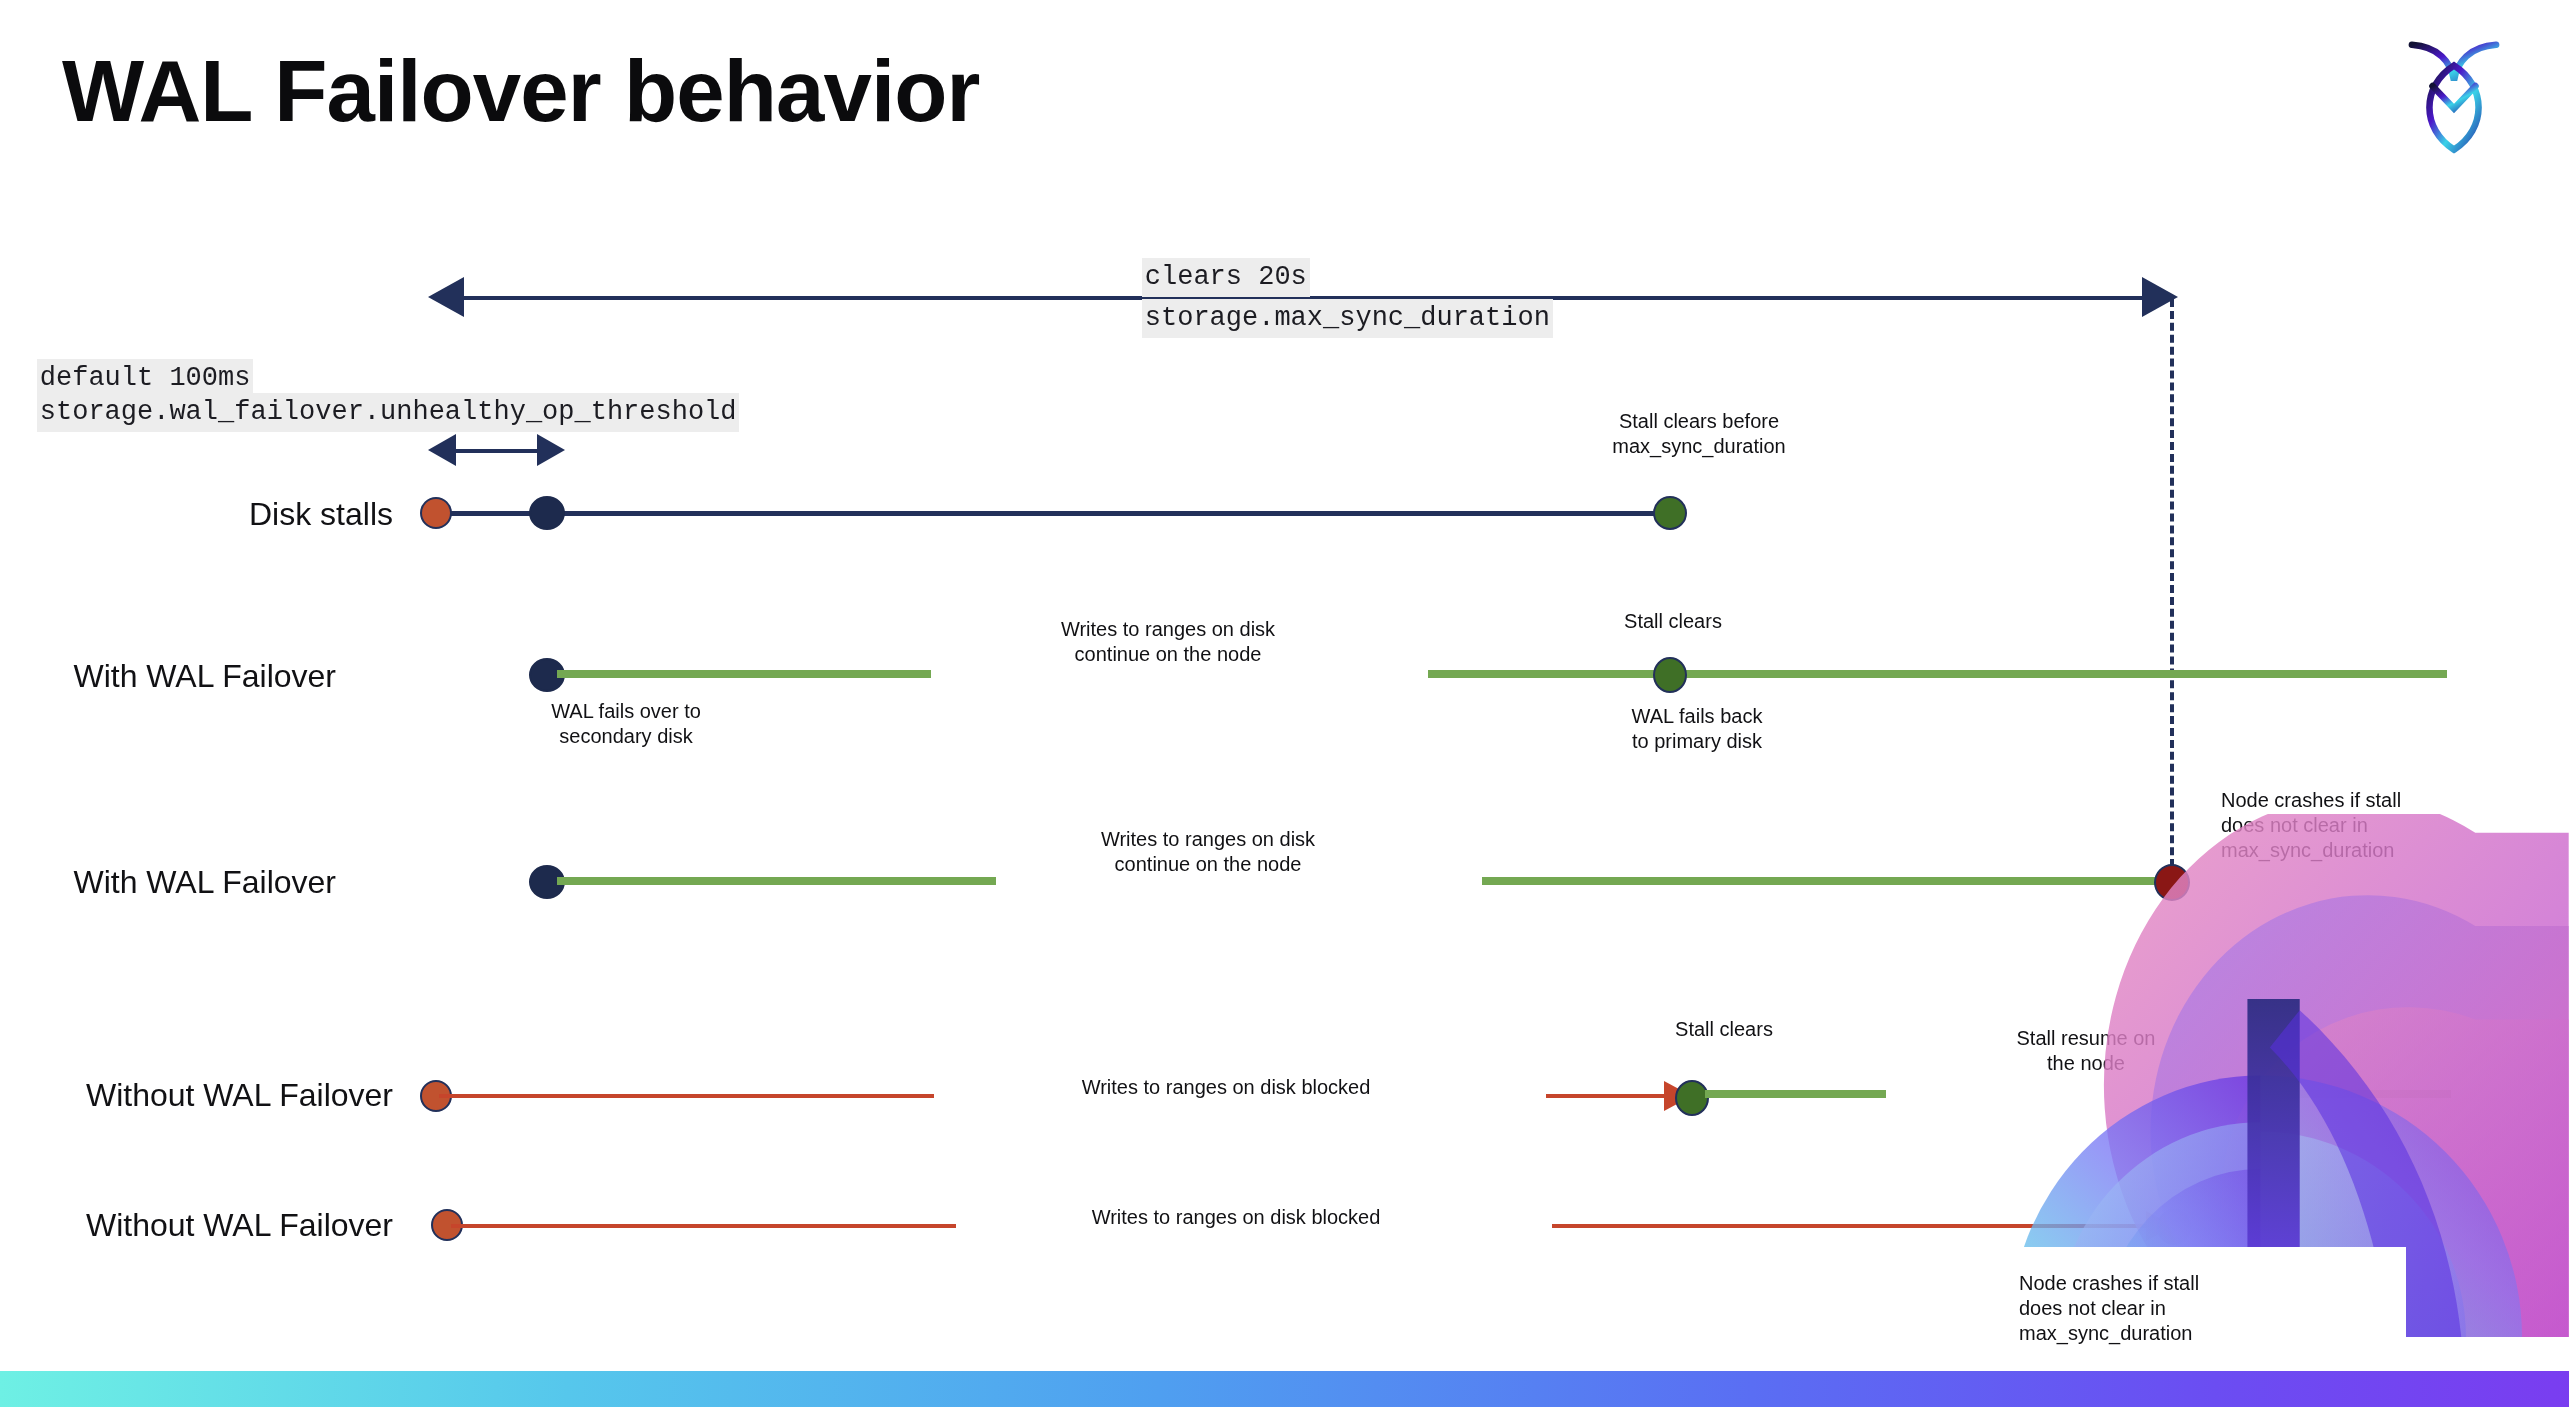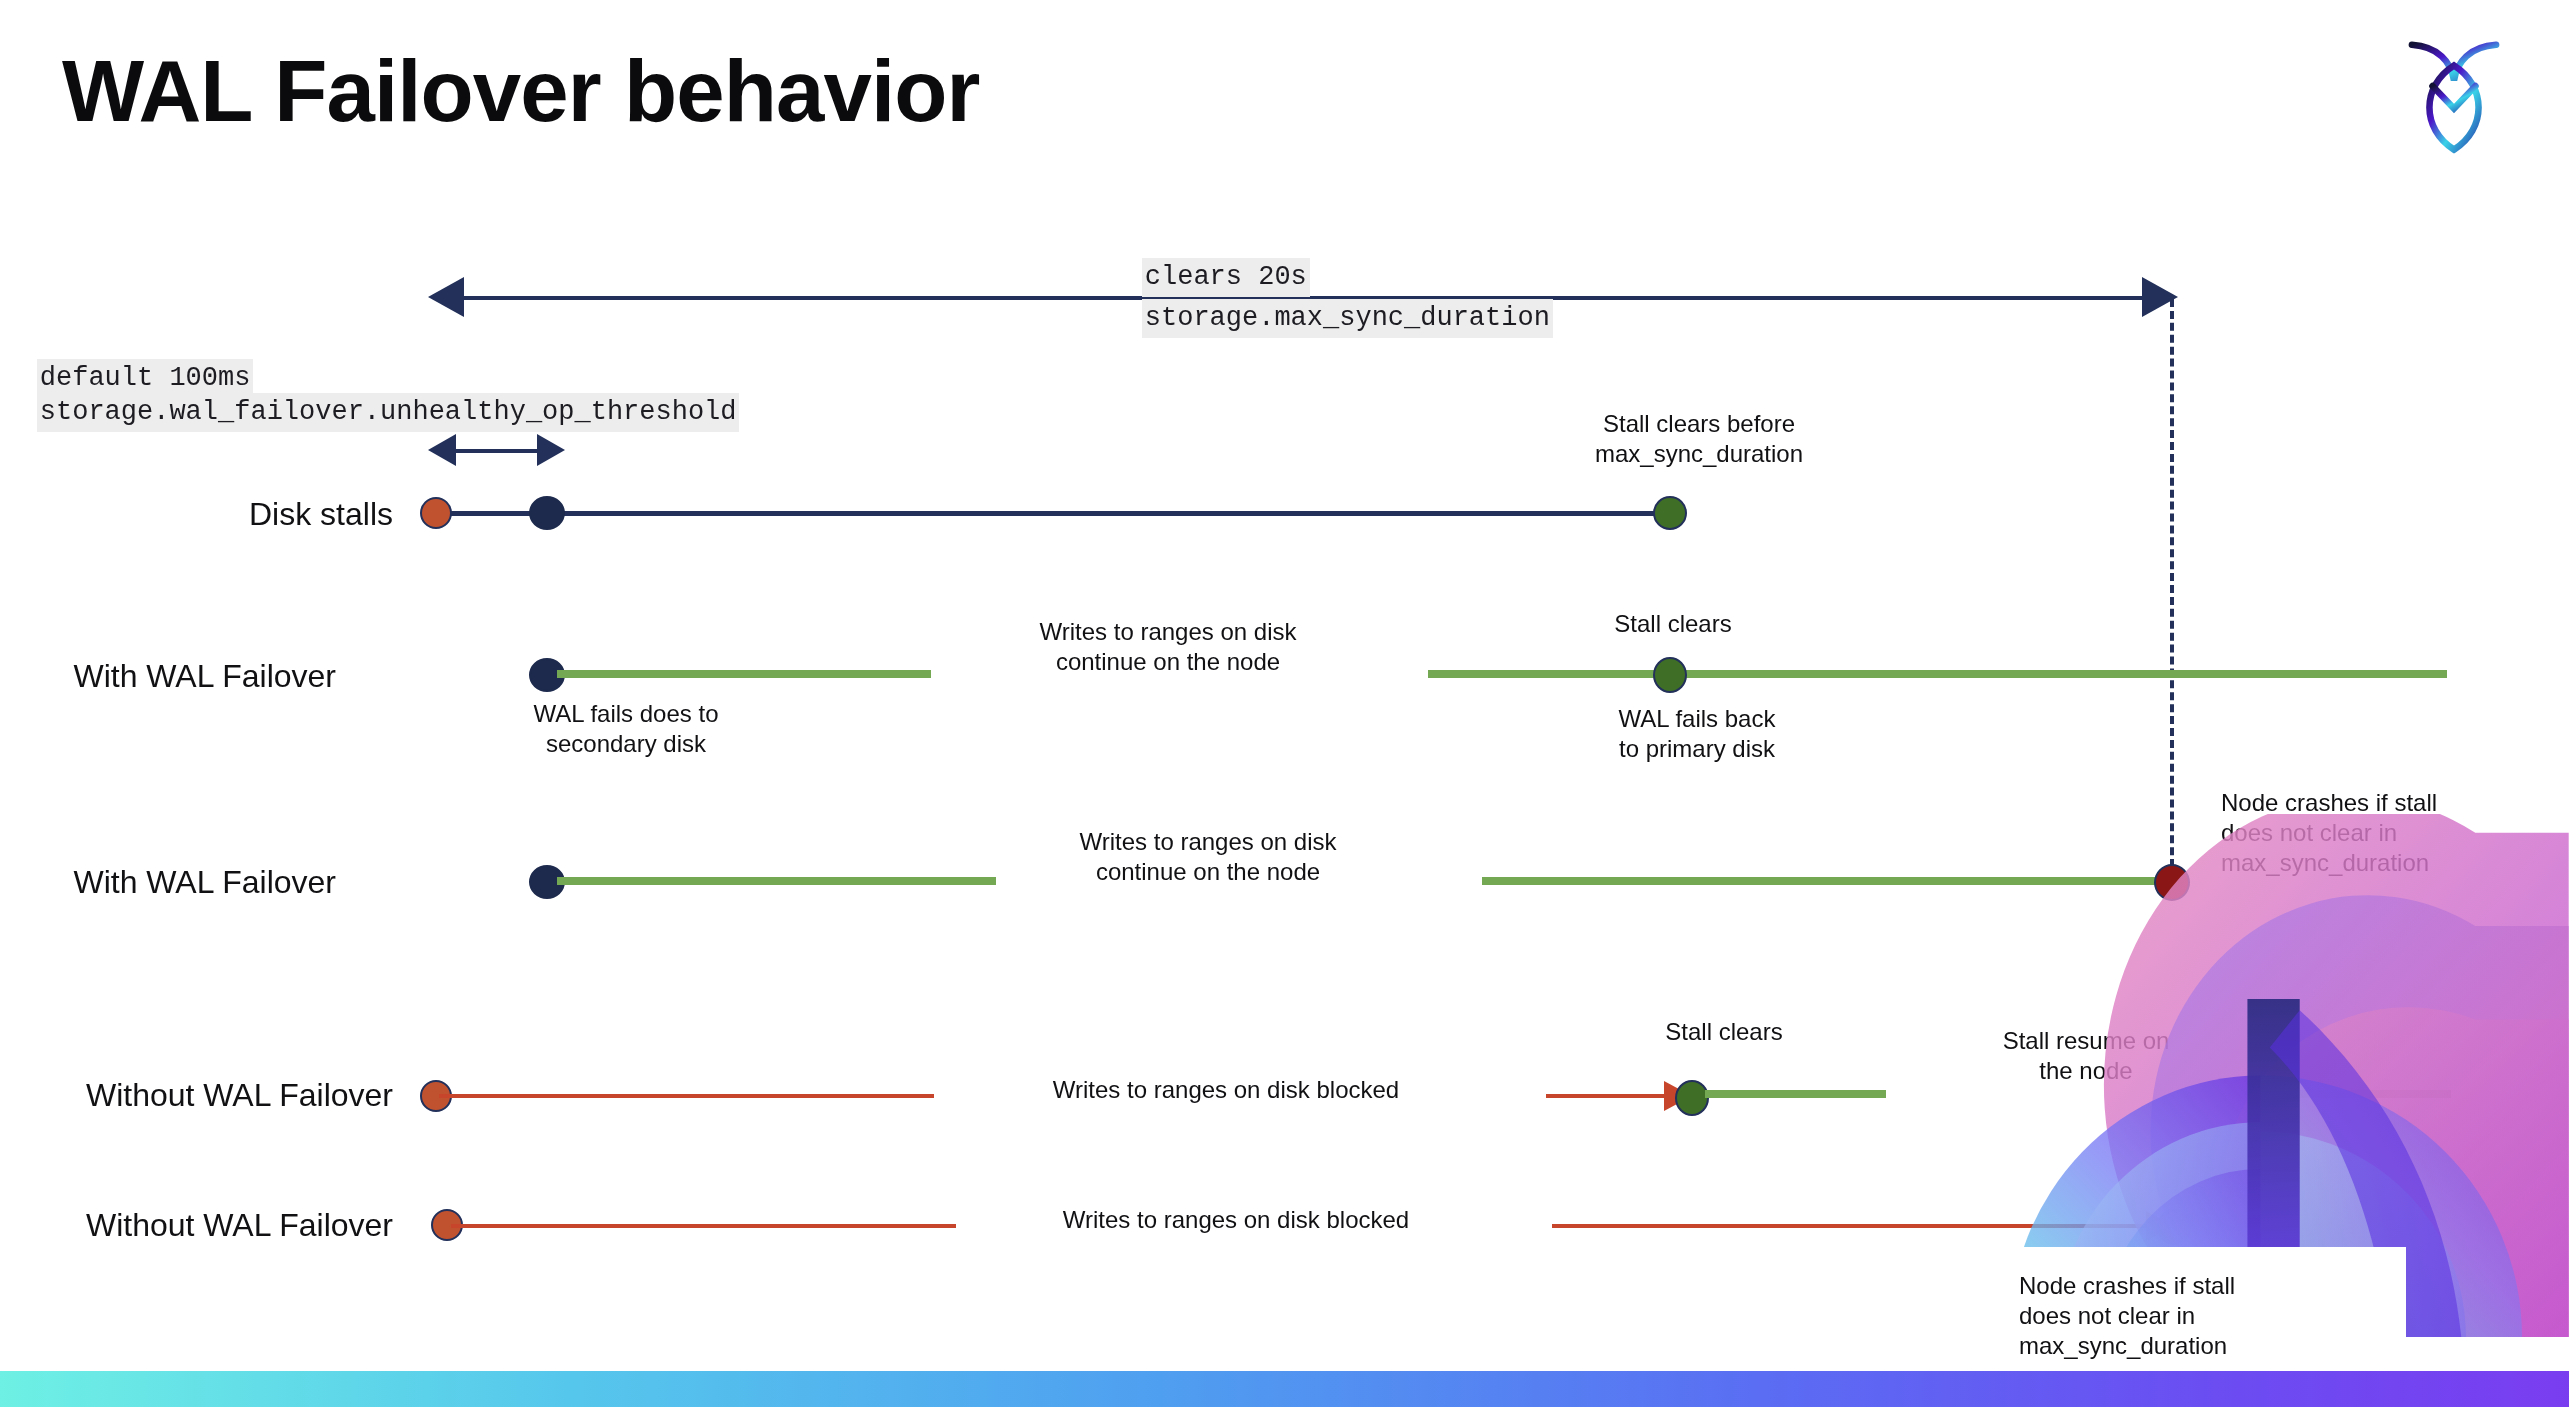--- a/index.html
+++ b/index.html
@@ -50,21 +50,21 @@
     color: #1c1c22;
     background: #ededed;
     padding: 1.9px 2.8px;
     white-space: nowrap;
     line-height: 1.32;
   }
 
   
   .lbl {
     position: absolute;
-    font-size: 24px;
+    font-size: 20px;
     color: #111114;
     line-height: 1.26;
     white-space: pre-line;
   }
   .lbl.center { text-align: center; transform: translateX(-50%); }
   .lbl.right  { text-align: right; }
   .lbl.row-name { font-size: 32px; }
 
   
   .seg {
@@ -202,21 +202,21 @@
   <div class="lbl center" style="left:1699px; top:409px; width:486px;">Stall clears before
 max_sync_duration</div>
 
   <div class="lbl row-name right" style="left:0px; top:656px; width:336px;">With WAL Failover</div>
 
   <div class="dot navy" style="left:529px; top:658px; width:36px; height:34px;"></div>
   <div class="seg green" style="left:557px; top:670px; width:374px; border-top-width:8.4px;"></div>
   <div class="seg green" style="left:1428px; top:670px; width:1019px; border-top-width:8.4px;"></div>
   <div class="dot green" style="left:1653px; top:657px; width:34px; height:36px;"></div>
 
-  <div class="lbl center" style="left:626px; top:699px; width:430px;">WAL fails does to
+  <div class="lbl center" style="left:626px; top:699px; width:430px;">WAL fails over to
 secondary disk</div>
   <div class="lbl center" style="left:1168px; top:617px; width:523px;">Writes to ranges on disk
 continue on the node</div>
   <div class="lbl center" style="left:1673px; top:609px; width:336px;">Stall clears</div>
   <div class="lbl center" style="left:1697px; top:704px; width:430px;">WAL fails  back
 to primary disk</div>
 
   <div class="lbl row-name right" style="left:0px; top:862px; width:336px;">With WAL Failover</div>
 
   <div class="dot navy" style="left:529px; top:865px; width:36px; height:34px;"></div>

